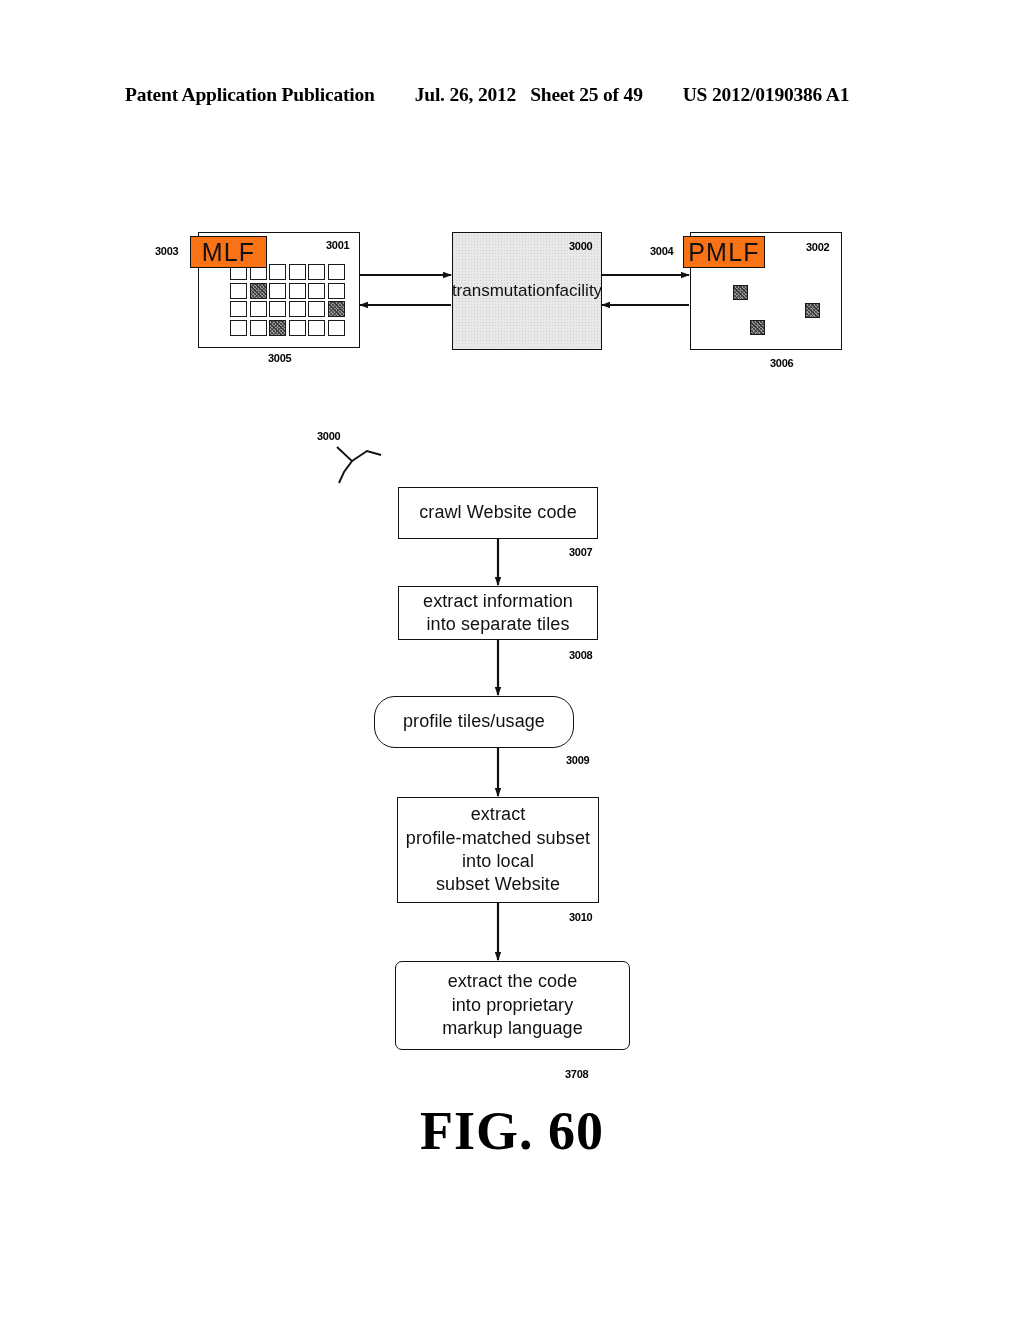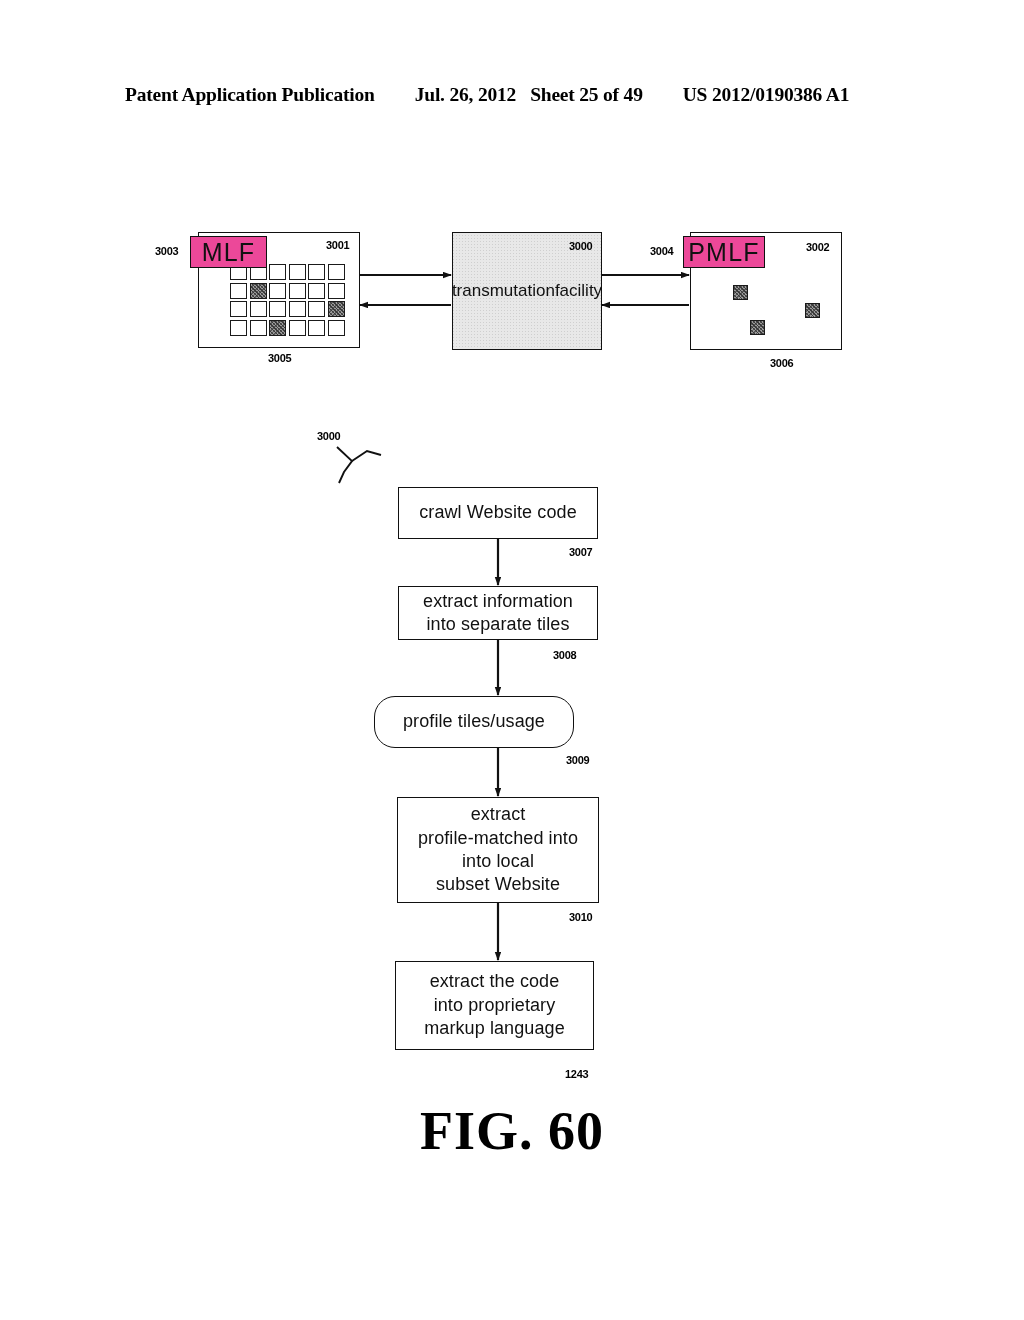--- a/index.html
+++ b/index.html
@@ -61,21 +61,21 @@
     background-image:
       radial-gradient(#b9b9b9 0.6px, transparent 0.7px),
       radial-gradient(#cfcfcf 0.5px, transparent 0.6px);
     background-size: 4px 4px, 3px 3px;
     background-position: 0 0, 2px 1px;
   }
 
   .boxlabel {
     position: absolute;
     border: 1.8px solid #111;
-    background: #ec4899;
+    background: #f97316;
     box-sizing: border-box;
     display: flex;
     align-items: center;
     justify-content: center;
     font-family: "Liberation Sans", sans-serif;
     font-size: 25px;
     letter-spacing: 1.2px;
     color: #111;
   }
 
@@ -261,41 +261,41 @@
 
 <div class="flow-box" style="left:398px; top:487px; width:200px; height:52px;">
   <span class="ln">crawl Website code</span>
 </div>
 <div class="ref" style="left:569px; top:546px;">3007</div>
 
 <div class="flow-box" style="left:398px; top:586px; width:200px; height:54px;">
   <span class="ln">extract information</span>
   <span class="ln">into separate tiles</span>
 </div>
-<div class="ref" style="left:553px; top:649px;">3008</div>
+<div class="ref" style="left:569px; top:649px;">3008</div>
 
 <div class="flow-box" style="left:374px; top:696px; width:200px; height:52px;border-radius:21px;">
   <span class="ln">profile tiles/usage</span>
 </div>
 <div class="ref" style="left:566px; top:754px;">3009</div>
 
 <div class="flow-box" style="left:397px; top:797px; width:202px; height:106px;">
   <span class="ln">extract</span>
-  <span class="ln">profile-matched into</span>
+  <span class="ln">profile-matched subset</span>
   <span class="ln">into local</span>
   <span class="ln">subset Website</span>
 </div>
 <div class="ref" style="left:569px; top:911px;">3010</div>
 
-<div class="flow-box" style="left:395px; top:961px; width:199px; height:89px;">
+<div class="flow-box" style="left:395px; top:961px; width:235px; height:89px;border-radius:7px;">
   <span class="ln">extract the code</span>
   <span class="ln">into proprietary</span>
   <span class="ln">markup language</span>
 </div>
-<div class="ref" style="left:565px; top:1068px;">1243</div>
+<div class="ref" style="left:565px; top:1068px;">3708</div>
 
 <svg class="svg-layer">
   <line x1="498" y1="539" x2="498" y2="585" stroke="#111" stroke-width="2.2" marker-end="url(#ah)"></line>
   <line x1="498" y1="640" x2="498" y2="695" stroke="#111" stroke-width="2.2" marker-end="url(#ah)"></line>
   <line x1="498" y1="748" x2="498" y2="796" stroke="#111" stroke-width="2.2" marker-end="url(#ah)"></line>
   <line x1="498" y1="903" x2="498" y2="960" stroke="#111" stroke-width="2.2" marker-end="url(#ah)"></line>
 </svg>
 
 <div id="fig-caption">FIG. 60</div>
 

